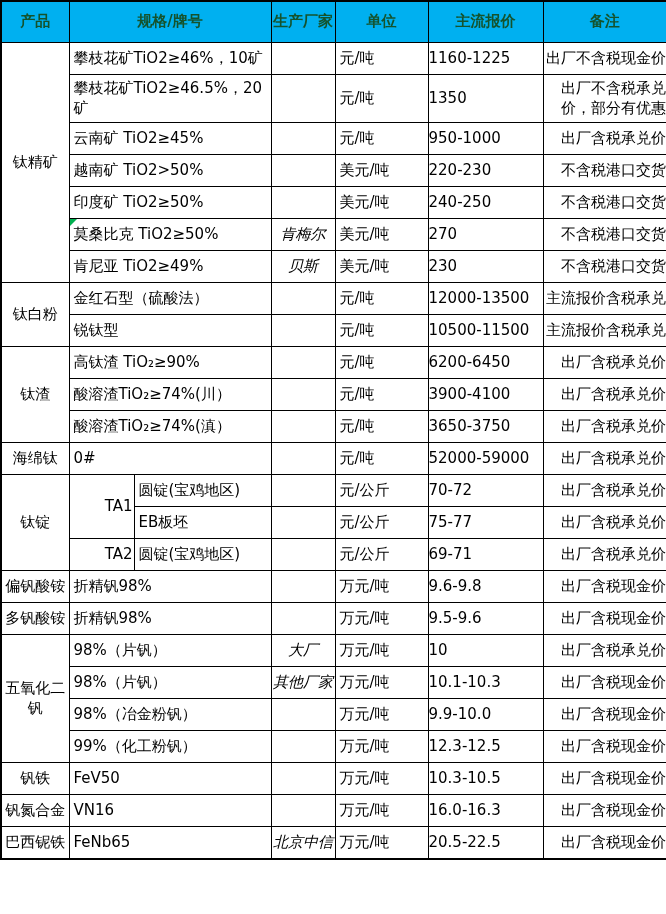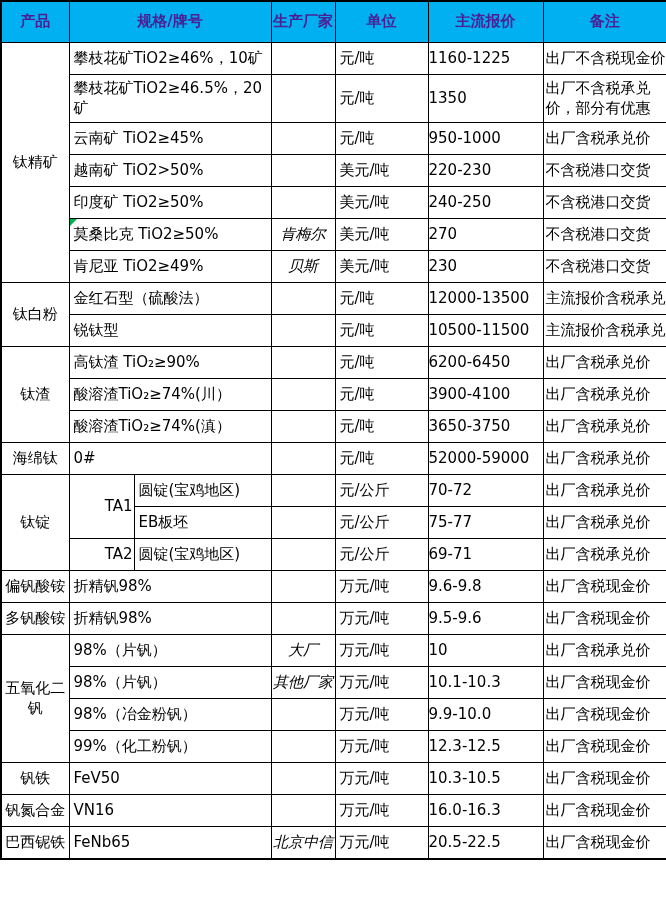--- a/index.html
+++ b/index.html
@@ -14,34 +14,34 @@
     border:2px solid #000;
   }
   th,td{
     border:1px solid #000;
     overflow:hidden;
     line-height:1.3;
     vertical-align:middle;
     word-break:break-all;
   }
   th{
-    background:#00b0f0;color:#4c1d95;
+    background:#00b0f0;color:#14532d;
     font-size:15px;font-weight:bold;text-align:center;
     height:40px;padding:0;
   }
   td{font-size:15px;}
   tr{height:32px;}
   tr.tall{height:48px;}
   .c-product{text-align:center;padding:1px;}
   .c-grade{text-align:right;padding-left:4px;}
   .c-spec{text-align:left;padding:1px 1px 1px 4px;position:relative;}
   .c-maker{text-align:center;padding:0;font-size:15px;font-style:italic;}
   .c-unit{text-align:left;padding-left:4px;}
   .c-price{text-align:left;padding:0;}
-  .c-note{text-align:left;padding:1px 0 1px 2px;font-size:15px;letter-spacing:0;}
+  .c-note{text-align:right;padding:1px 0 1px 2px;font-size:15px;letter-spacing:0;}
   .comment-marker{
     position:absolute;top:0;left:0;width:0;height:0;
     border-top:7px solid #00b050;border-right:7px solid transparent;
   }
 </style>
 </head>
 <body>
 
 <div class="page">
 <table class="price-table">

